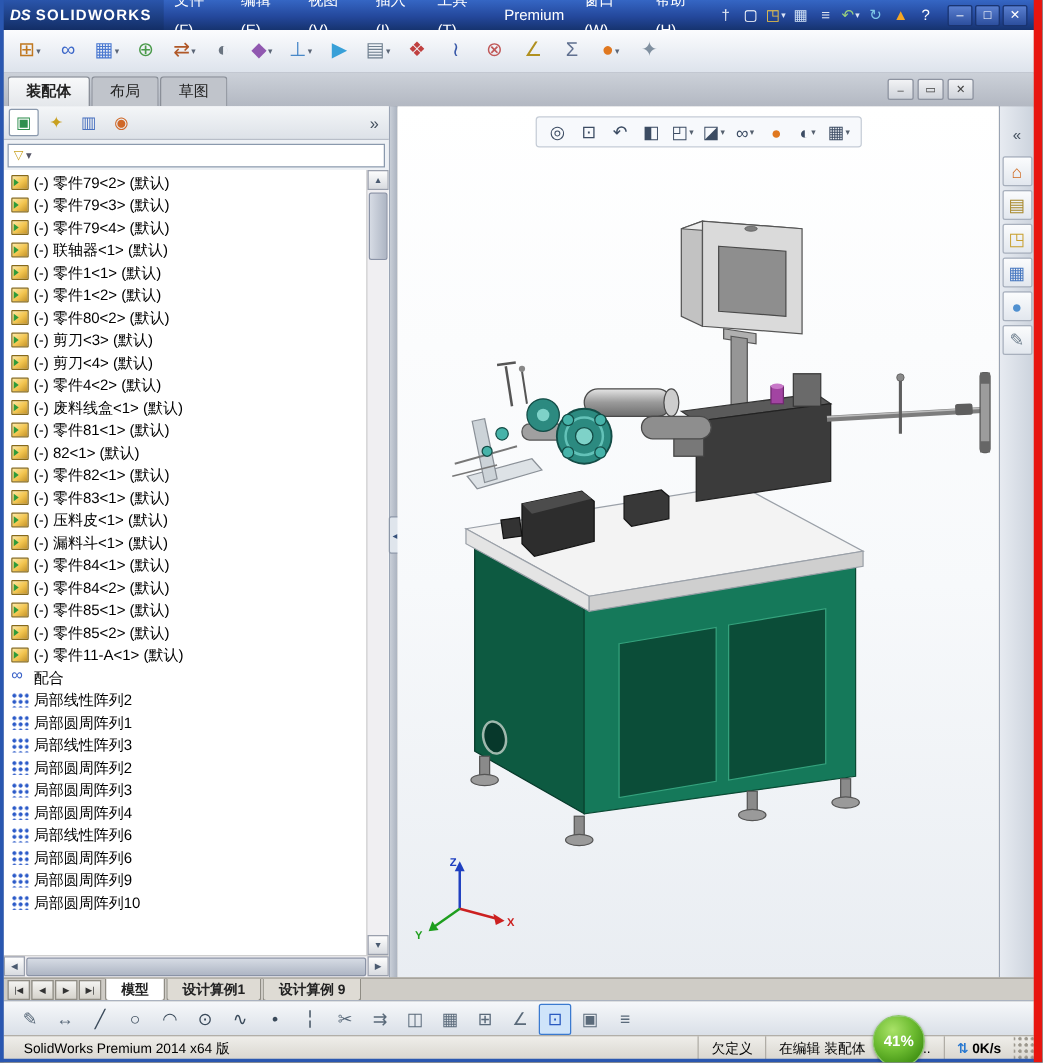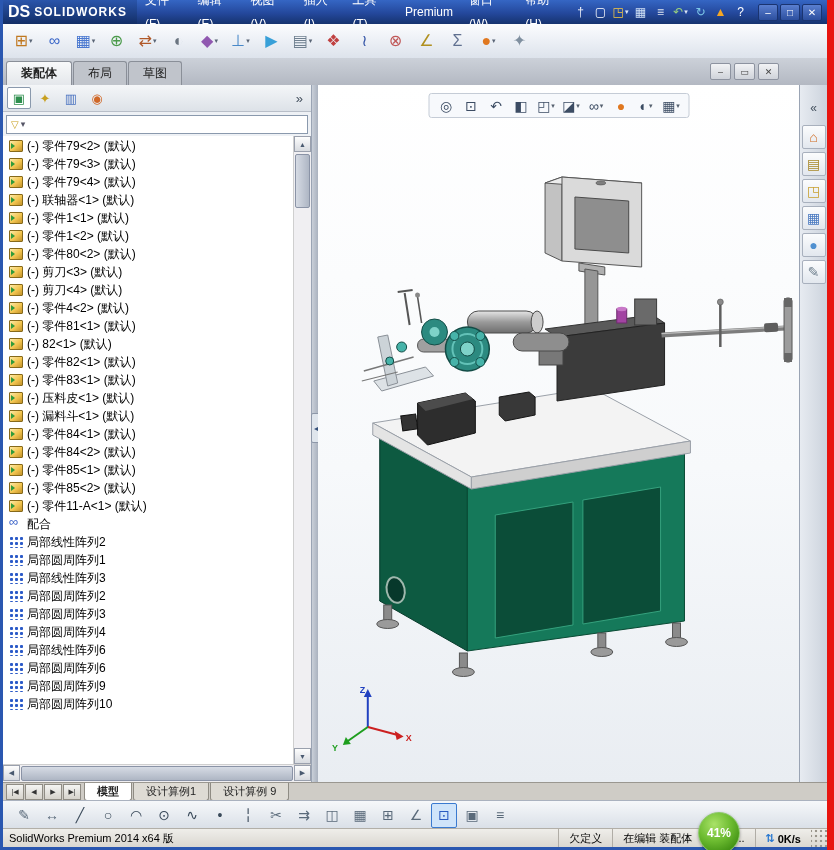--- a/index.html
+++ b/index.html
@@ -7,21 +7,21 @@
        font-family:"Liberation Sans","DejaVu Sans",sans-serif;font-size:12px;color:#000;}
   .edge-left{position:absolute;left:0;top:0;width:3px;height:100%;background:#2a57b0;z-index:55;}
   .edge-bottom{position:absolute;left:0;bottom:0;width:100%;height:3px;background:#2a57b0;z-index:55;}
   .red-stripe{position:absolute;right:0;top:0;width:7px;height:100%;background:#e8150f;z-index:80;}
 
   
   .titlebar{position:absolute;left:0;top:0;width:100%;height:24px;display:flex;align-items:center;
             background:linear-gradient(180deg,#3566c4 0%,#24489c 55%,#16336f 100%);color:#fff;}
   .logo{display:flex;align-items:center;gap:4px;padding:0 10px 0 8px;height:100%;
         background:linear-gradient(180deg,#2a55ab,#132e66);}
-  .logo .ds{font-weight:bold;font-size:16px;}
+  .logo .ds{font-style:italic;font-weight:bold;font-size:12px;}
   .logo .lw{font-weight:bold;letter-spacing:1px;font-size:12px;}
   .menus{display:flex;height:100%;align-items:center;}
   .menu{padding:0 8px;font-size:12px;line-height:24px;cursor:default;}
   .quick{display:flex;align-items:center;margin-left:auto;gap:1px;}
   .qicon{width:19px;height:18px;display:inline-flex;align-items:center;justify-content:center;
          font-size:12px;border-radius:2px;}
   .qicon[data-dd="true"]::after{content:"▾";font-size:7px;color:#dce4f5;margin-left:1px;}
   .wctl{display:flex;align-items:center;margin:0 12px 0 8px;gap:2px;}
   .wbtn{width:18px;height:15px;display:inline-flex;align-items:center;justify-content:center;
         font-size:10px;color:#fff;background:linear-gradient(#5a7fd0,#2c4f9e);border:1px solid #1a3470;border-radius:2px;}
@@ -107,34 +107,34 @@
   .tpicon{width:22px;height:22px;display:inline-flex;align-items:center;justify-content:center;font-size:14px;
           background:linear-gradient(#fbfcfd,#e2e7ee);border:1px solid #a8b0bd;border-radius:2px;}
 
   
   .mtabs{position:absolute;left:3px;right:7px;top:782px;height:18px;display:flex;align-items:center;
          background:#cfccc6;border-top:1px solid #9a9archeology;border-top:1px solid #9a9790;}
   .mnav{display:flex;gap:1px;padding:0 3px;}
   .mnbtn{min-width:16px;height:14px;display:inline-flex;align-items:center;justify-content:center;font-size:7px;
          color:#333;background:linear-gradient(#f4f4f2,#d6d3cc);border:1px solid #8f8c84;}
   .mtab{padding:1px 12px;font-size:11px;border:1px solid #8f8c84;border-top:none;background:#dedbd4;color:#222;
-        border-radius:0 0 3px 3px;margin-right:1px;}
+        border-radius:0 0 3px 3px;margin-right:1px;font-weight:bold;}
   .mtab[data-active="true"]{background:#fff;font-weight:bold;}
 
   
   .sketchbar{position:absolute;left:3px;right:7px;top:800px;height:28px;display:flex;align-items:center;gap:2px;
              padding-left:8px;background:linear-gradient(180deg,#f6f8fa,#d9dfe7);border-top:1px solid #aab2bf;}
   .skicon{width:24px;height:23px;display:inline-flex;align-items:center;justify-content:center;font-size:14px;
           border:1px solid transparent;border-radius:2px;}
   .skicon[data-active="true"]{background:#cfe4fa;border-color:#3a7ad0;}
 
   
   .statusbar{position:absolute;left:3px;right:7px;top:828px;height:19px;display:flex;align-items:center;
              background:linear-gradient(#efeeea,#d9d6cf);border-top:1px solid #b2afa8;font-size:11px;}
-  .sleft{padding-left:6px;}
+  .sleft{padding-left:16px;}
   .spacer{flex:1;}
   .seg{padding:0 10px;border-left:1px solid #b0ada6;height:100%;display:inline-flex;align-items:center;white-space:nowrap;}
   .segc{max-width:70px;overflow:hidden;text-overflow:ellipsis;}
   .speed{gap:3px;font-weight:bold;}
   .spicon{font-style:normal;color:#2878d0;}
   .grip{width:16px;height:100%;background-image:radial-gradient(circle at 3px 3px,#9a968c 1.2px,rgba(0,0,0,0) 1.6px);
         background-size:5px 5px;background-position:2px 4px;}
 
   
   .ball{position:absolute;left:698px;top:812px;width:40px;height:40px;border-radius:50%;z-index:70;
@@ -338,20 +338,24 @@
               <span class="ticon" data-icon="part"></span>
               <span class="tlabel">(-) 剪刀&lt;4&gt; (默认)</span>
             </div>
 
             <div class="trow">
               <span class="ticon" data-icon="part"></span>
               <span class="tlabel">(-) 零件4&lt;2&gt; (默认)</span>
             </div>
 
 
+            <div class="trow">
+              <span class="ticon" data-icon="part"></span>
+              <span class="tlabel">(-) 废料线盒&lt;1&gt; (默认)</span>
+            </div>
 
             <div class="trow">
               <span class="ticon" data-icon="part"></span>
               <span class="tlabel">(-) 零件81&lt;1&gt; (默认)</span>
             </div>
 
             <div class="trow">
               <span class="ticon" data-icon="part"></span>
               <span class="tlabel">(-) 82&lt;1&gt; (默认)</span>
             </div>

